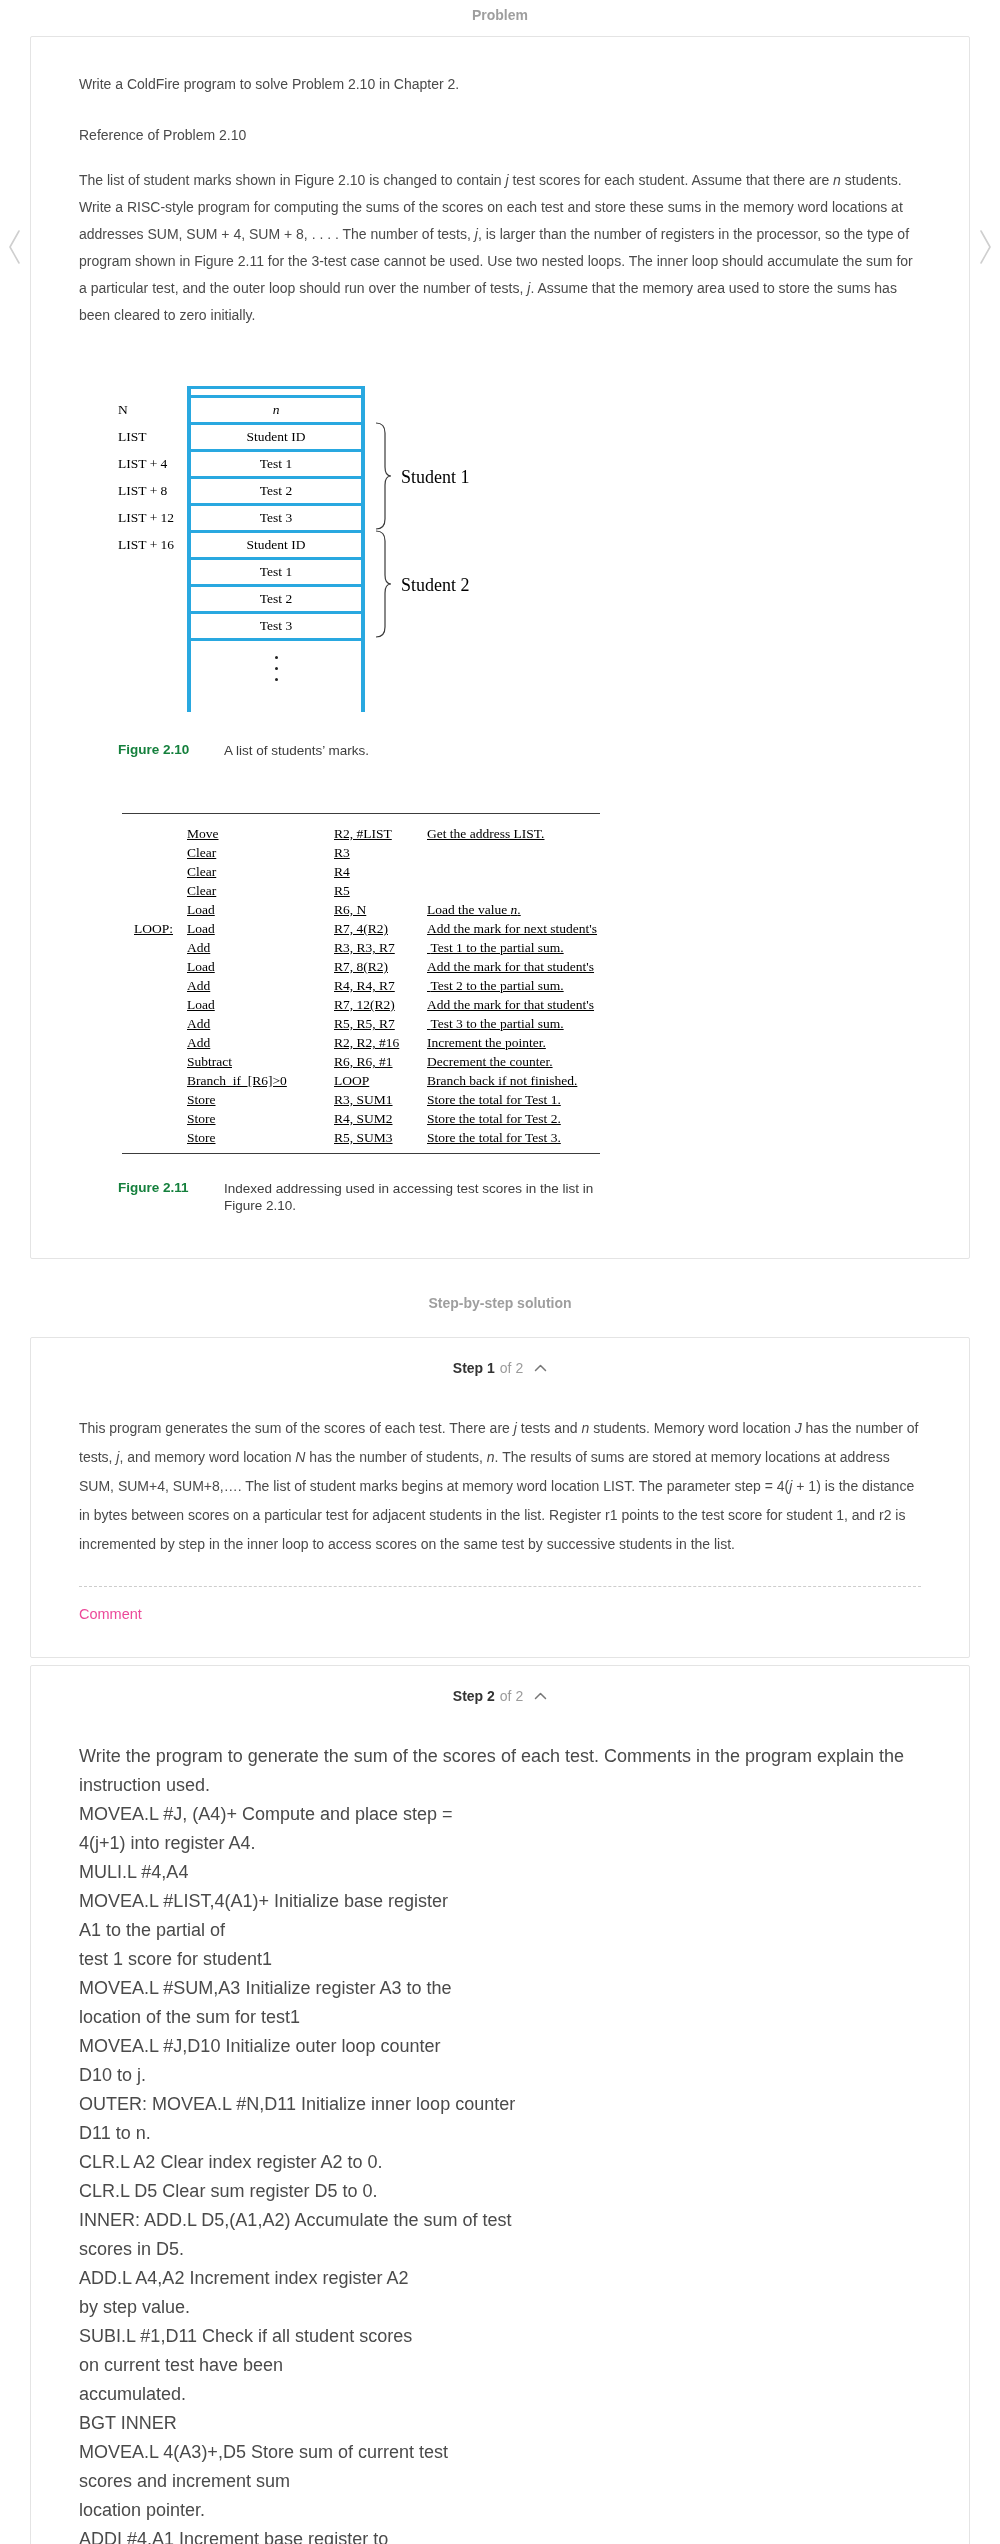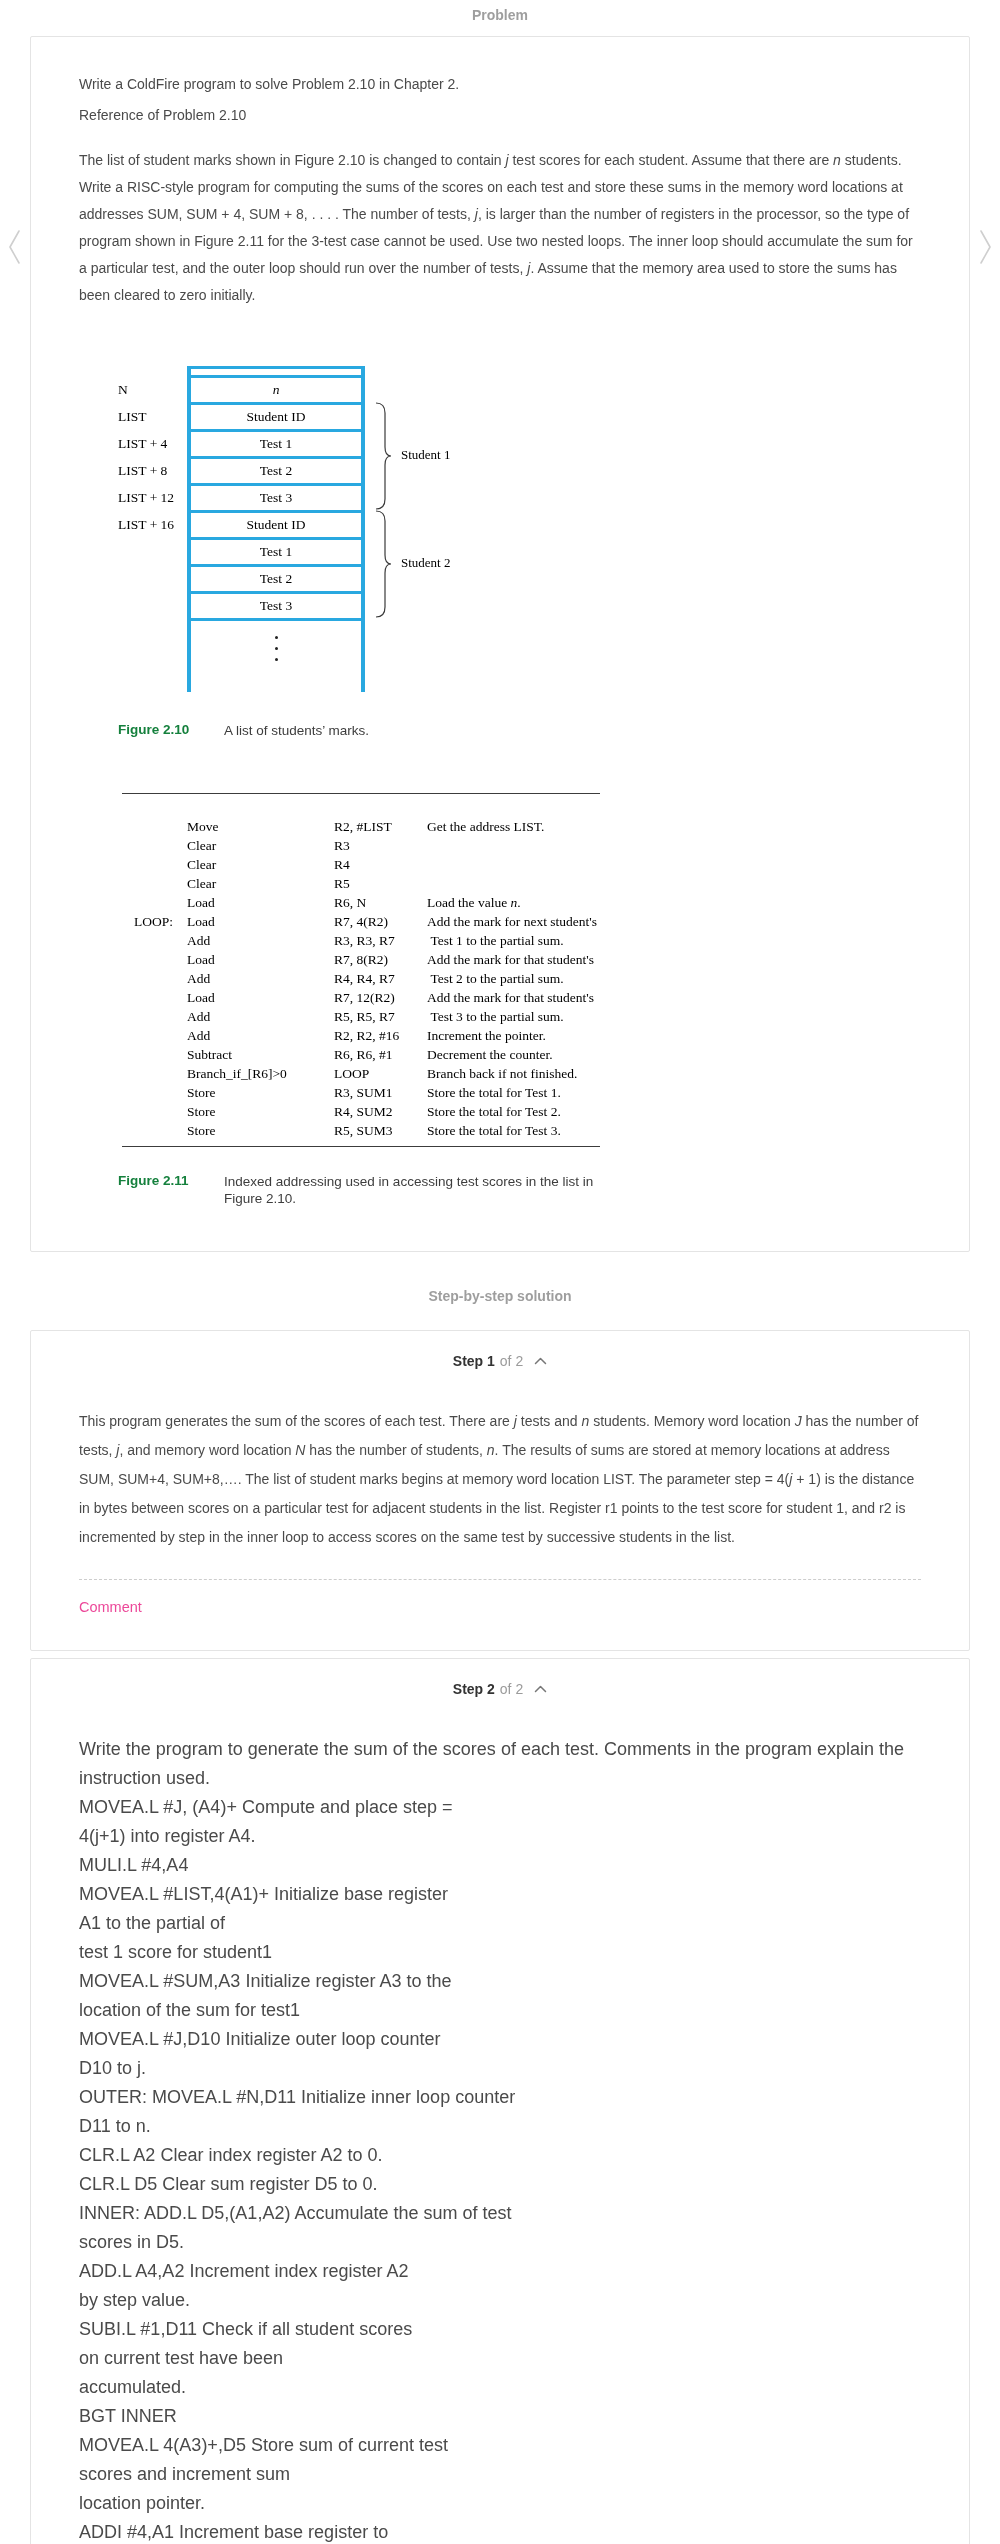--- a/index.html
+++ b/index.html
@@ -7,21 +7,21 @@
   .page{position:relative;width:1000px;min-height:2544px;overflow:hidden;}
 
   .section-title{text-align:center;color:#9e9e9e;font-weight:bold;font-size:14px;}
   #problem-title{padding:7px 6px 13px;}
   #solution-title{margin:36px 0 26px;}
 
   .card{border:1px solid #e4e4e4;border-radius:2px;margin:0 30px;background:#fff;}
   #problem-card{padding:34px 48px 44px;}
 
   .ptext{font-size:14px;line-height:27px;margin:0;}
-  #prob-line1{margin-bottom:4px;}
+  #prob-line1{margin-bottom:24px;}
   #prob-line2{margin-bottom:18px;}
   .ptext i{font-style:italic;}
 
   
   .nav-arrow{position:absolute;top:228px;width:20px;height:38px;cursor:pointer;}
   .nav-arrow.left{left:5px;}
   .nav-arrow.right{right:5px;}
 
   
   .fig210{position:relative;margin:57px 0 0 39px;width:560px;font-family:"Liberation Serif",serif;color:#000;}
@@ -29,31 +29,31 @@
   .mem-label{width:69px;font-size:13.5px;line-height:24px;padding-top:3px;}
   .mem-cell{box-sizing:border-box;width:178px;height:27px;border-top:3px solid var(--blue);
             border-left:4px solid var(--blue);border-right:4px solid var(--blue);
             text-align:center;font-size:13.5px;line-height:23px;background:#fff;}
   .mem-stub .mem-cell{height:9px;border-top:3px solid var(--blue);}
   .mem-open .mem-cell{height:74px;border-top:3px solid var(--blue);display:flex;flex-direction:column;align-items:center;}
   .dotcol{display:flex;flex-direction:column;gap:8px;margin-top:15px;}
   .dotcol span{width:3px;height:3px;border-radius:50%;background:#222;}
   .brace{position:absolute;left:257px;width:17px;height:108px;}
   .brace.b1{top:36px;} .brace.b2{top:144px;}
-  .brace-label{position:absolute;left:283px;font-size:13px;color:#000;}
+  .brace-label{position:absolute;left:283px;font-size:18px;color:#000;}
   .brace-label.b1{top:81px;} .brace-label.b2{top:189px;}
 
   .fig-caption{display:flex;margin:30px 0 0 39px;font-size:13.5px;color:#3d3d3d;}
   .fig-caption .cap-label{width:106px;font-weight:bold;color:#15803d;flex:none;}
   .fig-caption .cap-text{width:402px;line-height:17px;}
   #caption-210{margin-top:30px;}
 
   
   .code-table{margin:54px 0 0 43px;width:478px;border-top:1px solid #3c3c3c;border-bottom:1px solid #3c3c3c;
-              padding:23px 0 6px;font-family:"Liberation Serif",serif;color:#000;}
+              padding:10px 0 6px;font-family:"Liberation Serif",serif;color:#000;text-decoration:underline;}
   .ct-row{display:grid;grid-template-columns:65px 147px 93px auto;font-size:13.5px;line-height:19px;}
   .ct-label{padding-left:12px;}
   .ct-comment{white-space:pre-wrap;}
   #caption-211{margin-top:26px;}
 
   
   .step-card{padding:20px 48px 34px;}
   #step2-card{margin-top:7px;}
   .step-head{display:flex;justify-content:center;gap:5px;font-size:14px;padding-top:2px;}
   .step-head .st-bold{font-weight:bold;color:#333;}

